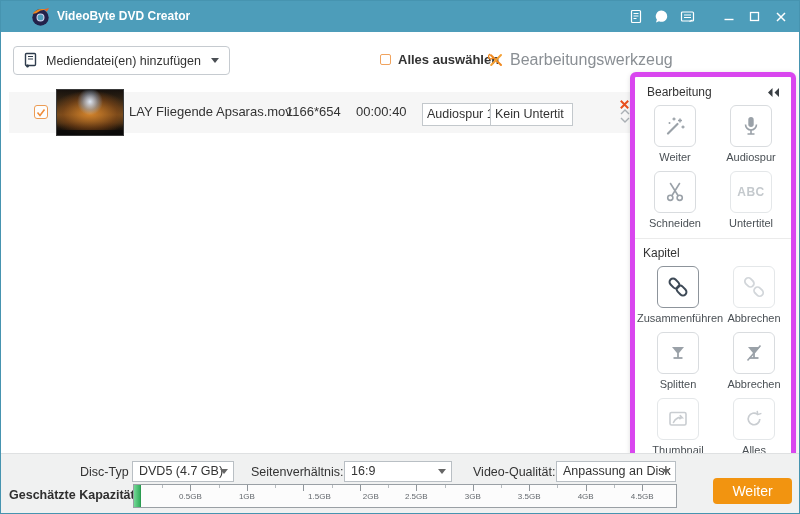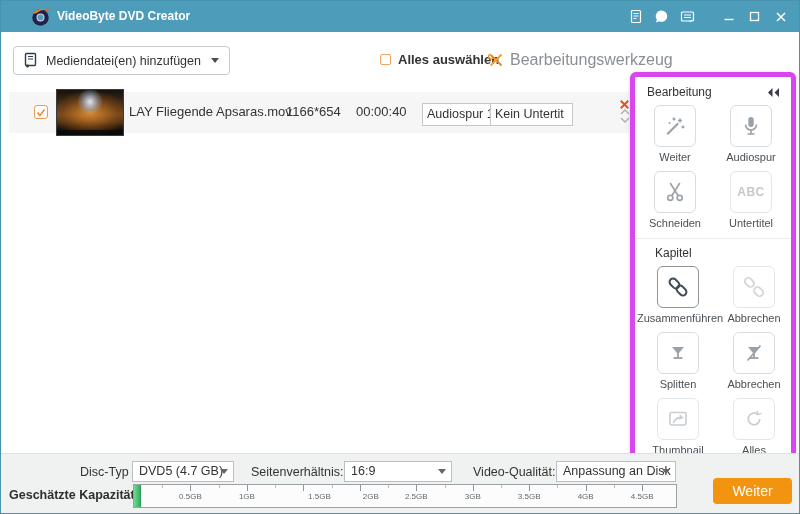--- a/index.html
+++ b/index.html
@@ -62,21 +62,21 @@
   .panel-title{font-size:12px;color:#333;}
   .collapse{width:16px;height:14px;display:flex;align-items:center;justify-content:center;}
   .grid{display:grid;grid-template-columns:1fr 1fr;row-gap:7px;padding:2px 2px 0 2px;}
   .tool{display:flex;flex-direction:column;align-items:center;}
   .tool-btn{width:42px;height:42px;background:#fff;border:1px solid #d9dcdf;border-radius:6px;
     display:flex;align-items:center;justify-content:center;padding:0;}
   .tool-btn.active{border:1px solid #8d949b;}
   .tool-btn.light{border:1px solid #e4e7e9;}
   .tool-label{font-size:11px;color:#4a5055;margin-top:4px;text-align:center;line-height:1.15;max-width:82px;}
   .sep{border-top:1px solid #ebebeb;margin:9px 0 0 0;}
-  .panel-h2{padding:7px 10px 4px 20px;font-size:12px;color:#333;}
+  .panel-h2{padding:7px 10px 4px 8px;font-size:12px;color:#333;}
   .icon-abc{font-size:12px;font-weight:bold;letter-spacing:.5px;color:#c4c9cd;}
   
   .bottom{position:absolute;left:0;top:452px;right:0;height:60px;background:#f0f1f1;border-top:1px solid #dfe1e2;}
   .set-label{position:absolute;top:8px;font-size:12.5px;color:#333;line-height:20px;}
   .l-disc{left:79px;} .l-aspect{left:250px;} .l-quality{left:472px;}
   .sel{position:absolute;top:7px;height:21px;background:#fff;border:1px solid #b9bfc4;
     font-size:12.5px;color:#333;line-height:19px;padding:0 16px 0 6px;white-space:nowrap;}
   .sel .caret{position:absolute;right:5px;top:7px;border-top-color:#666;}
   .s-disc{left:131px;width:102px;} .s-aspect{left:343px;width:108px;} .s-quality{left:555px;width:120px;}
   .next-btn{position:absolute;left:712px;top:24px;width:79px;height:26px;background:#f29410;border:none;border-radius:4px;

